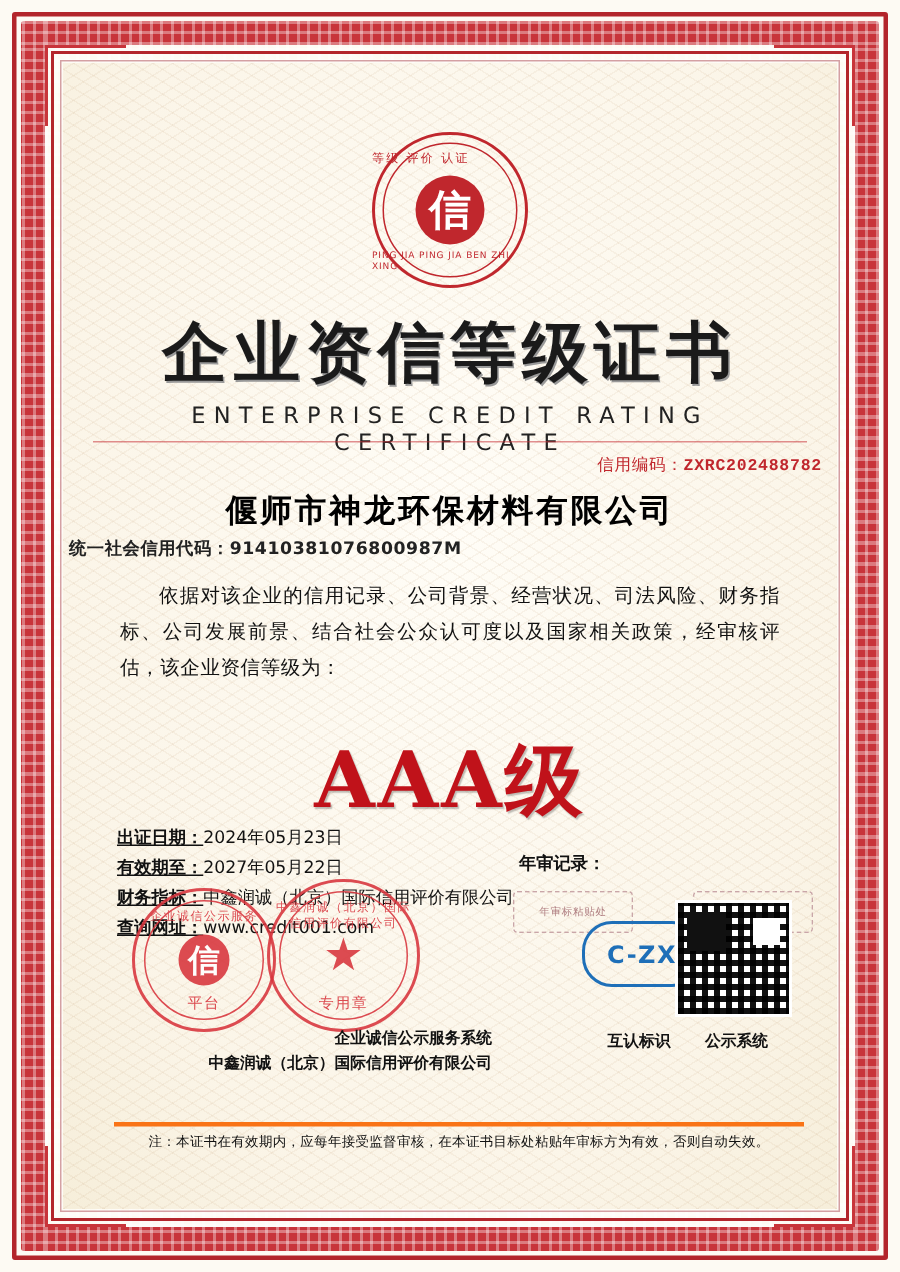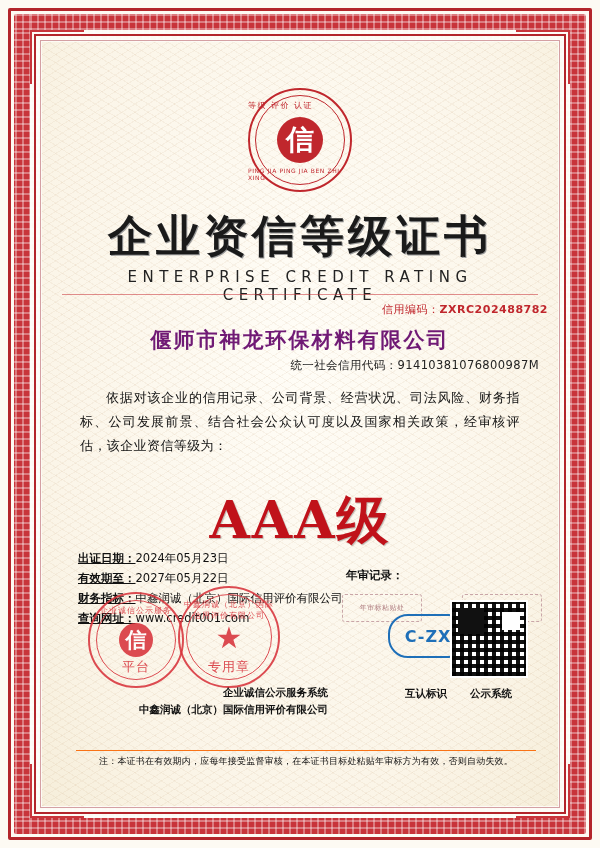--- a/index.html
+++ b/index.html
@@ -124,31 +124,32 @@
   }
   .title-rule{
     position:absolute;left:16px;right:16px;top:248px;
     height:1px;background:#c8343a;opacity:.55;
   }
 
   .cert-no{
     position:absolute;right:6px;top:256px;
     font-size:11px;color:#c0272d;
     letter-spacing:.5px;
+    font-family:Liberation Mono, monospace;
   }
   .cert-no b{font-weight:bold;}
 
   .company{
     position:absolute;left:0;right:0;top:280px;
     text-align:center;
-    font-size:21px;font-weight:bold;letter-spacing:2px;color:#701a75;font-family:Liberation Serif, serif;
+    font-size:21px;font-weight:bold;letter-spacing:2px;color:#000000;font-family:Liberation Serif, serif;
   }
   .usci{
-    position:absolute;left:0;right:15px;top:312px;
-    text-align:right;font-size:11.5px;color:#222;letter-spacing:.4px;
+    position:absolute;left:0;right:1px;top:312px;
+    text-align:left;font-size:11.5px;color:#222;letter-spacing:.4px;font-weight:bold;
   }
 
   .body-text{
     position:absolute;left:34px;right:34px;top:340px;
     font-size:13px;line-height:24px;color:#111;
     text-align:justify;text-indent:26px;
     letter-spacing:.4px;
   }
 
   .grade{
@@ -197,21 +198,21 @@
   .seal .mid{
     position:absolute;left:50%;top:50%;transform:translate(-50%,-50%);
     width:34px;height:34px;border-radius:50%;background:#d8343c;color:#fff;
     display:flex;align-items:center;justify-content:center;font-size:21px;font-weight:bold;
   }
   .seal .arc{
     position:absolute;left:0;right:0;text-align:center;color:#d8343c;
     font-size:8px;letter-spacing:1px;
   }
   .seal .arc.t{top:11px;}
-  .seal .arc.b{bottom:10px;font-size:13px;}
+  .seal .arc.b{bottom:10px;font-size:10px;}
   .seal1{left:30px;top:0;opacity:.88;}
   .seal2{left:120px;top:-6px;width:98px;height:98px;opacity:.88;}
   .seal2 .star{
     position:absolute;left:50%;top:50%;transform:translate(-50%,-50%);
     color:#d8343c;font-size:30px;
   }
   .seal-caption{
     position:absolute;left:20px;top:92px;width:250px;text-align:right;
     font-size:10.5px;line-height:17px;color:#111;font-weight:bold;
   }
@@ -238,21 +239,21 @@
     border:4px solid #111;background:#fff;
     box-shadow:40px 0 0 -4px #fff, 44px 4px 0 0 #111 inset;
   }
   .qr-label{
     position:absolute;right:14px;top:95px;width:98px;text-align:center;
     font-size:10.5px;color:#111;font-weight:bold;
   }
   .note{
     position:absolute;left:18px;right:18px;bottom:-6px;
     font-size:9px;color:#111;letter-spacing:.2px;
-    border-top:1px solid #f97316;padding-top:4px;
+    border-top:3px solid #f97316;padding-top:4px;
     text-align:center;
   }
 </style>
 </head>
 <body>
 
 <div class="page">
 
   <div class="border-outer"></div>
   <div class="border-band"></div>

